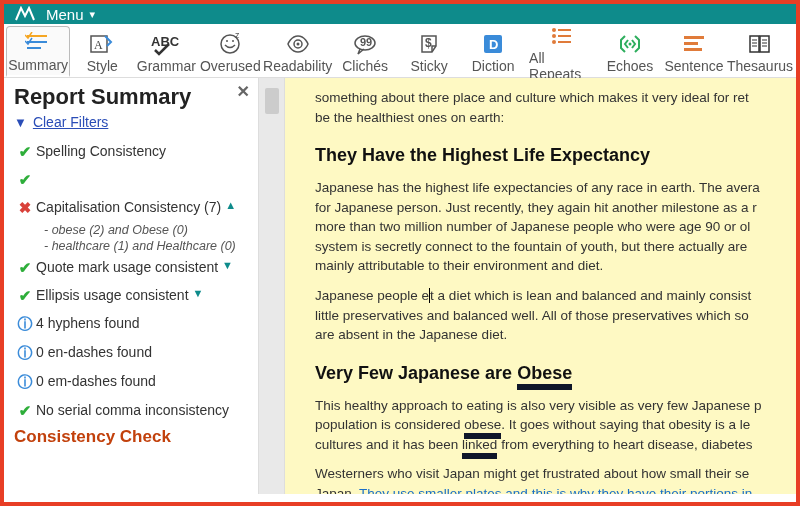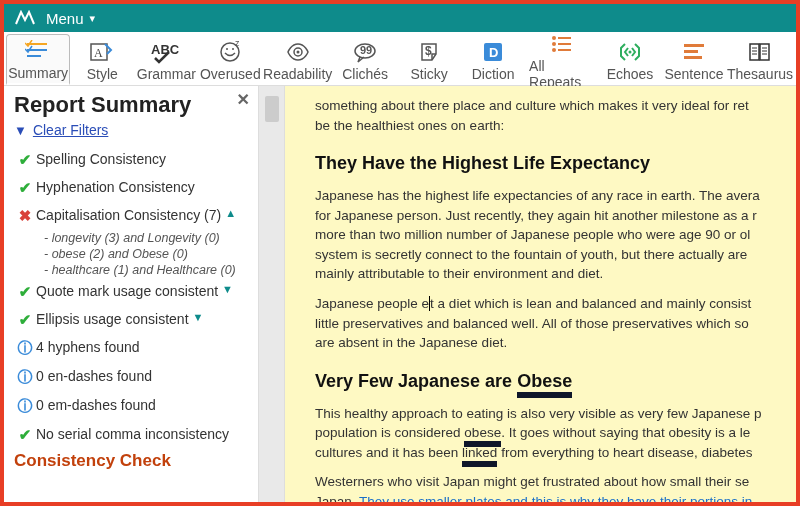--- a/index.html
+++ b/index.html
@@ -1,17 +1,17 @@
 <!DOCTYPE html>
 <html><head>
 <meta charset="utf-8">
 <style>
   * { box-sizing: border-box; margin: 0; padding: 0; }
   body { font-family: Arial, Helvetica, sans-serif; width: 800px; height: 506px; overflow: hidden; border: 4px solid #e83e25; background: #fff; }
-  .menubar { background: #0e8b8b; height: 28px; display: flex; align-items: center; padding: 0 10px; color: #fff; }
+  .menubar { background: #0e8b8b; height: 20px; display: flex; align-items: center; padding: 0 10px; color: #fff; }
   .logo { width: 22px; height: 18px; margin-right: 10px; display: flex; align-items: center; justify-content: center; }
   .menu-label { font-size: 15px; font-weight: 500; margin-right: 6px; }
   .chev { font-size: 11px; }
   .toolbar { height: 54px; background: #fff; display: flex; align-items: center; padding: 2px 2px 0 2px; border-bottom: 1px solid #ddd; }
   .tb-item { display: flex; flex-direction: column; align-items: center; justify-content: center; padding: 2px 4px; cursor: pointer; min-width: 64px; }
   .tb-item.active { border: 1px solid #bbb; border-bottom: 2px solid #fff; border-radius: 4px 4px 0 0; background: #fafafa; }
   .tb-icon { height: 28px; display: flex; align-items: center; justify-content: center; }
   .tb-label { font-size: 14px; color: #555; }
   .main { display: flex; height: calc(506px - 8px - 28px - 54px); }
   .sidebar { width: 255px; background: #fff; overflow: hidden; padding: 6px 0 0 10px; position: relative; border-right: 1px solid #ddd; }
@@ -196,30 +196,28 @@
       <span class="funnel">▼</span>
       <span class="clear-link">Clear Filters</span>
     </div>
     <ul class="items">
       <li>
           <span class="ic ok">✔</span>
           <span>Spelling Consistency</span>
         </li>
       <li>
           <span class="ic ok">✔</span>
-          <span>Hyphenation Consistency</span>
         </li>
       <li>
           <span class="ic err">✖</span>
           <span>Capitalisation Consistency (7)</span>
           <span class="toggle-caret">▲</span>
         </li>
     </ul>
     <ul class="sub">
-      <li>- longevity (3) and Longevity (0)</li>
       <li>- obese (2) and Obese (0)</li>
       <li>- healthcare (1) and Healthcare (0)</li>
     </ul>
     <ul class="items">
       <li>
           <span class="ic ok">✔</span>
           <span>Quote mark usage consistent</span>
           <span class="toggle-caret">▼</span>
         </li>
       <li>

